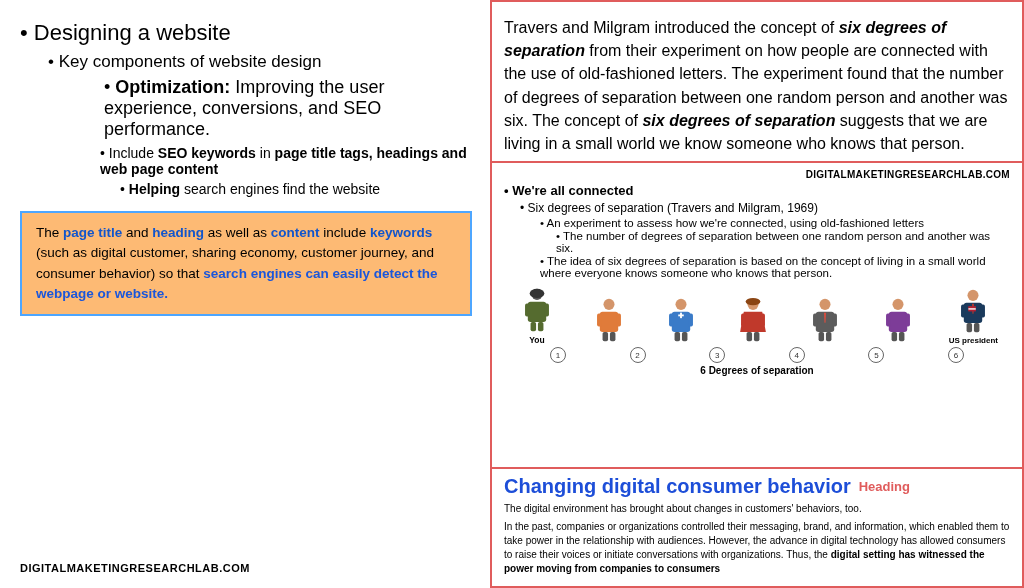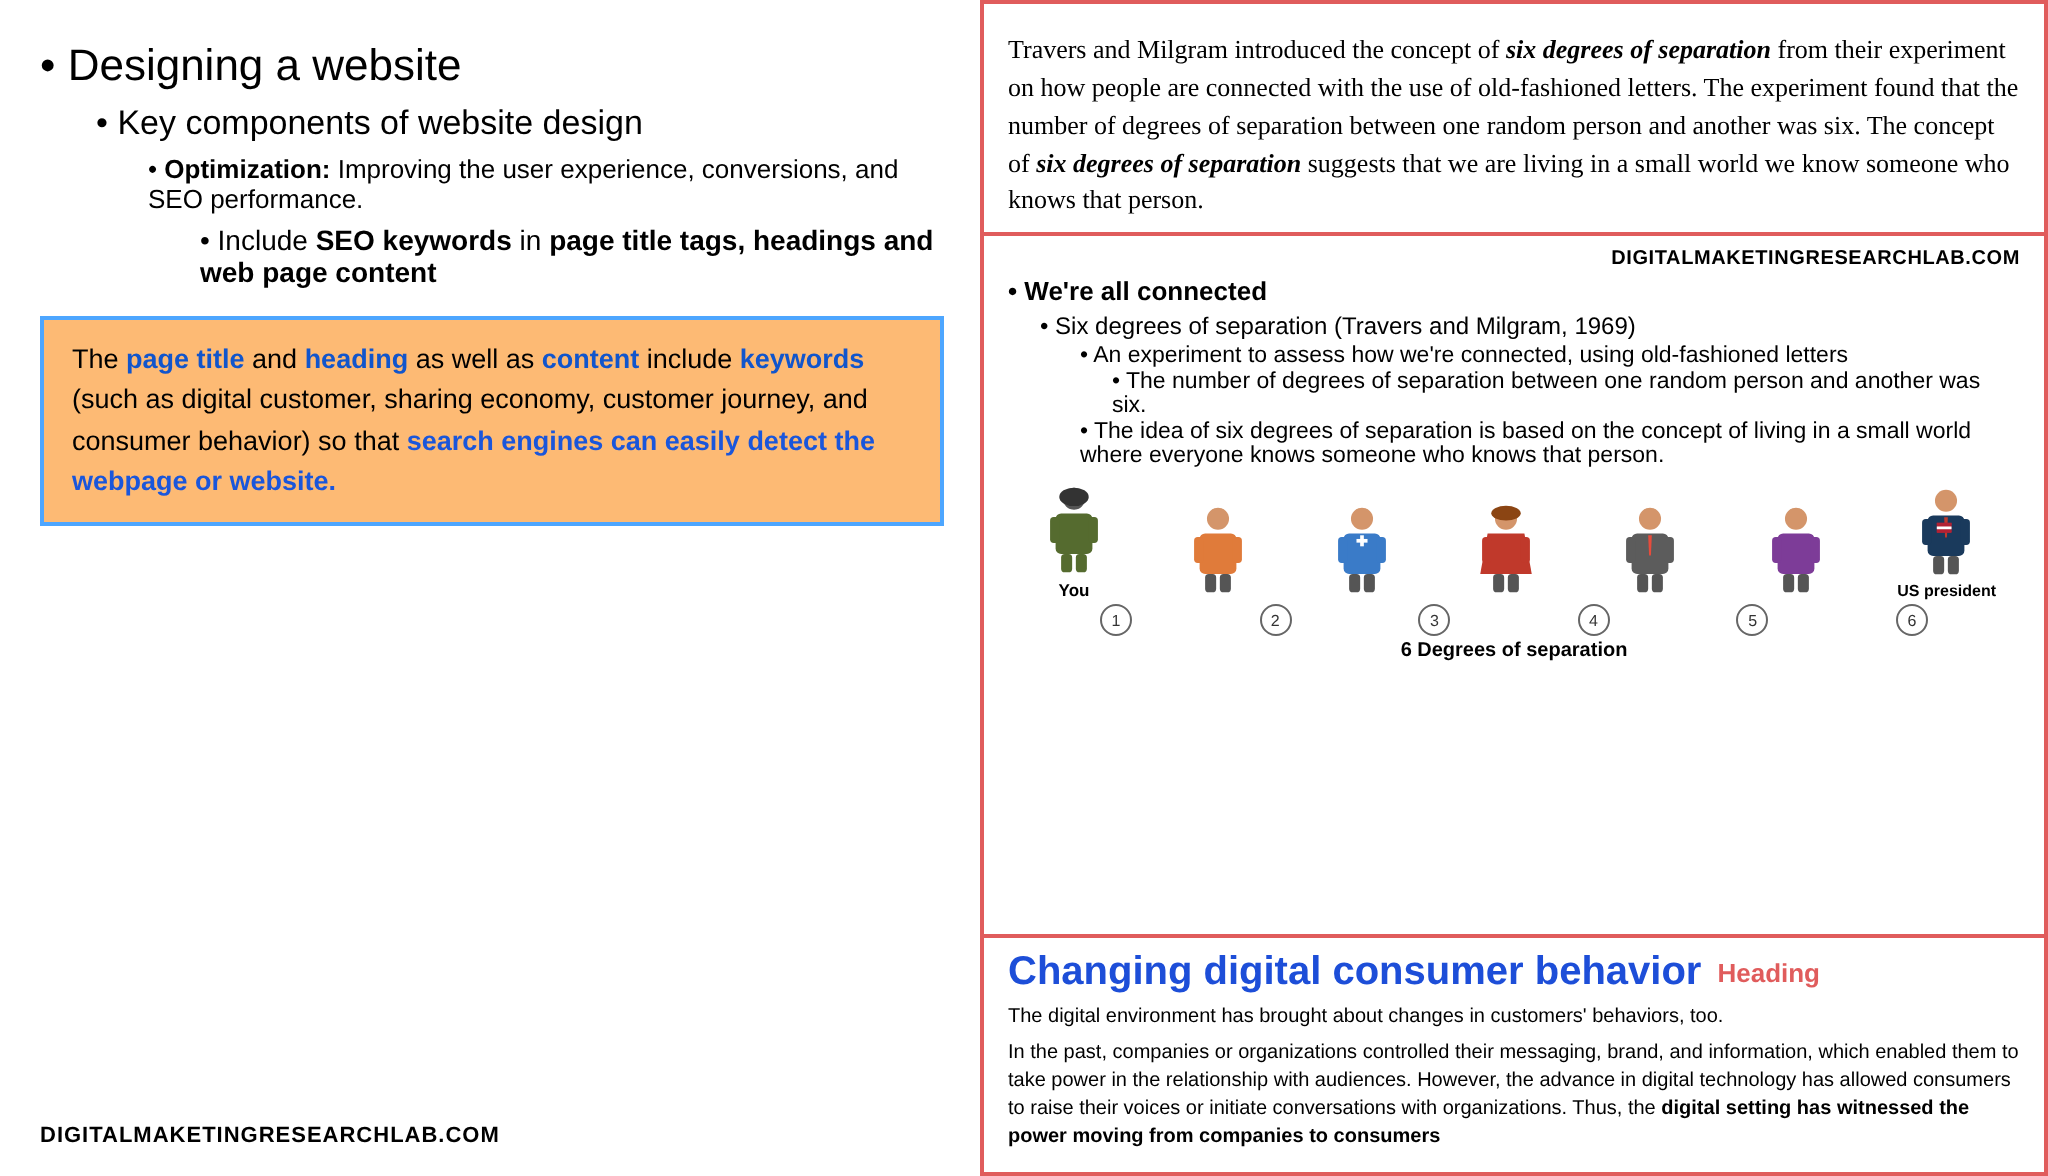--- a/index.html
+++ b/index.html
@@ -44,22 +44,22 @@
       margin-left: 28px;
       margin-bottom: 5px;
       list-style: none;
     }
 
     .bullet-l2::before {
       content: "• ";
     }
 
     .bullet-l3 {
-      font-size: 13px;
-      margin-left: 54px;
+      font-size: 18px;
+      margin-left: 84px;
       margin-bottom: 5px;
       list-style: none;
     }
 
     .bullet-l3::before {
       content: "• ";
     }
 
     .bullet-l4 {
       font-size: 14px;
@@ -136,25 +136,24 @@
 
     .label-page-title {
       color: #e05c5c;
       font-size: 13px;
       font-weight: bold;
       white-space: nowrap;
       margin-top: 4px;
     }
 
     .intro-para {
-      font-size: 13px;
+      font-size: 16px;
       color: #000;
       line-height: 1.45;
       margin-top: 6px;
-      font-family: Liberation Serif, serif;
     }
 
     .intro-para em { font-style: italic; font-weight: bold; }
 
     
     .right-middle {
       padding: 6px 12px 2px 12px;
       flex: 1;
       overflow: hidden;
     }
@@ -298,20 +297,23 @@
 <div class="left-panel">
   <div class="left-content">
     <div class="bullet-l1">Designing a website</div>
     <div class="bullet-l2">Key components of website design</div>
     <div class="bullet-l3">
       <span style="font-weight:bold;">Optimization:</span><span> Improving the user experience, conversions, and SEO performance.</span>
     </div>
     <div class="bullet-l4">
       <span>Include </span><span style="font-weight:bold;">SEO keywords</span><span> in </span><span style="font-weight:bold;">page title tags, headings and web page content</span>
     </div>
+    <div class="bullet-l5">
+      <span style="font-weight:bold;">Helping</span><span> search engines find the website</span>
+    </div>
 
     <div class="blue-box">
       <span>The </span><span class="highlight-blue">page title</span><span> and </span><span class="highlight-blue">heading</span><span> as well as </span><span class="highlight-blue">content</span><span> include </span><span class="highlight-blue">keywords</span><span> (such as digital customer, sharing economy, customer journey, and consumer behavior) so that </span><span class="highlight-darkblue">search engines can easily detect the webpage or website.</span>
     </div>
   </div>
   <div class="bottom-brand">DIGITALMAKETINGRESEARCHLAB.COM</div>
 </div>
 
 <div class="right-panel">
 

